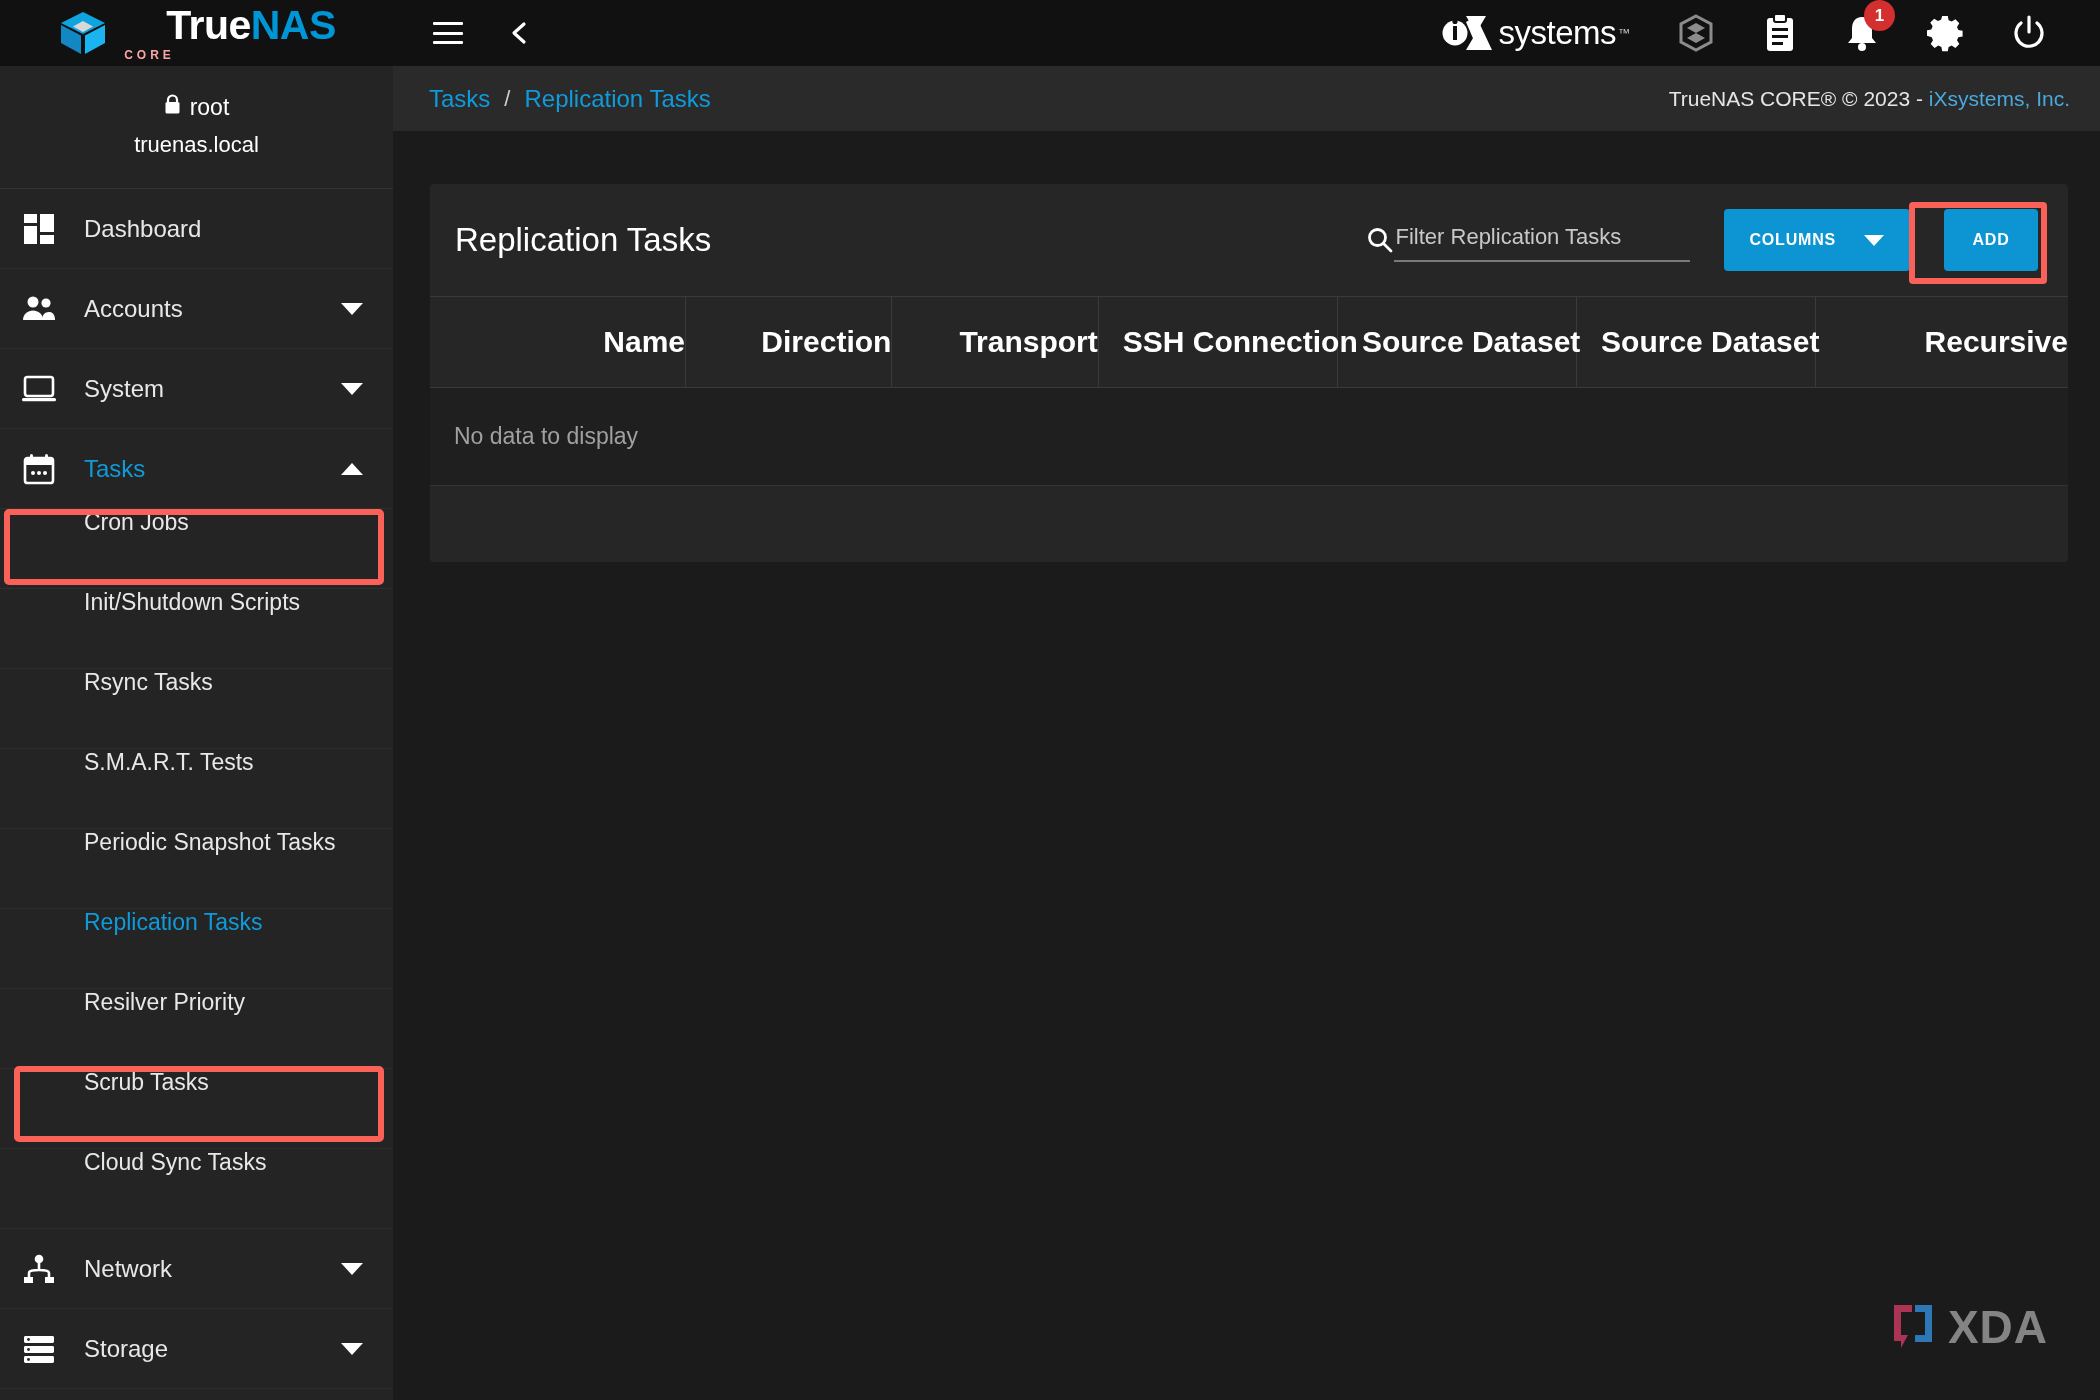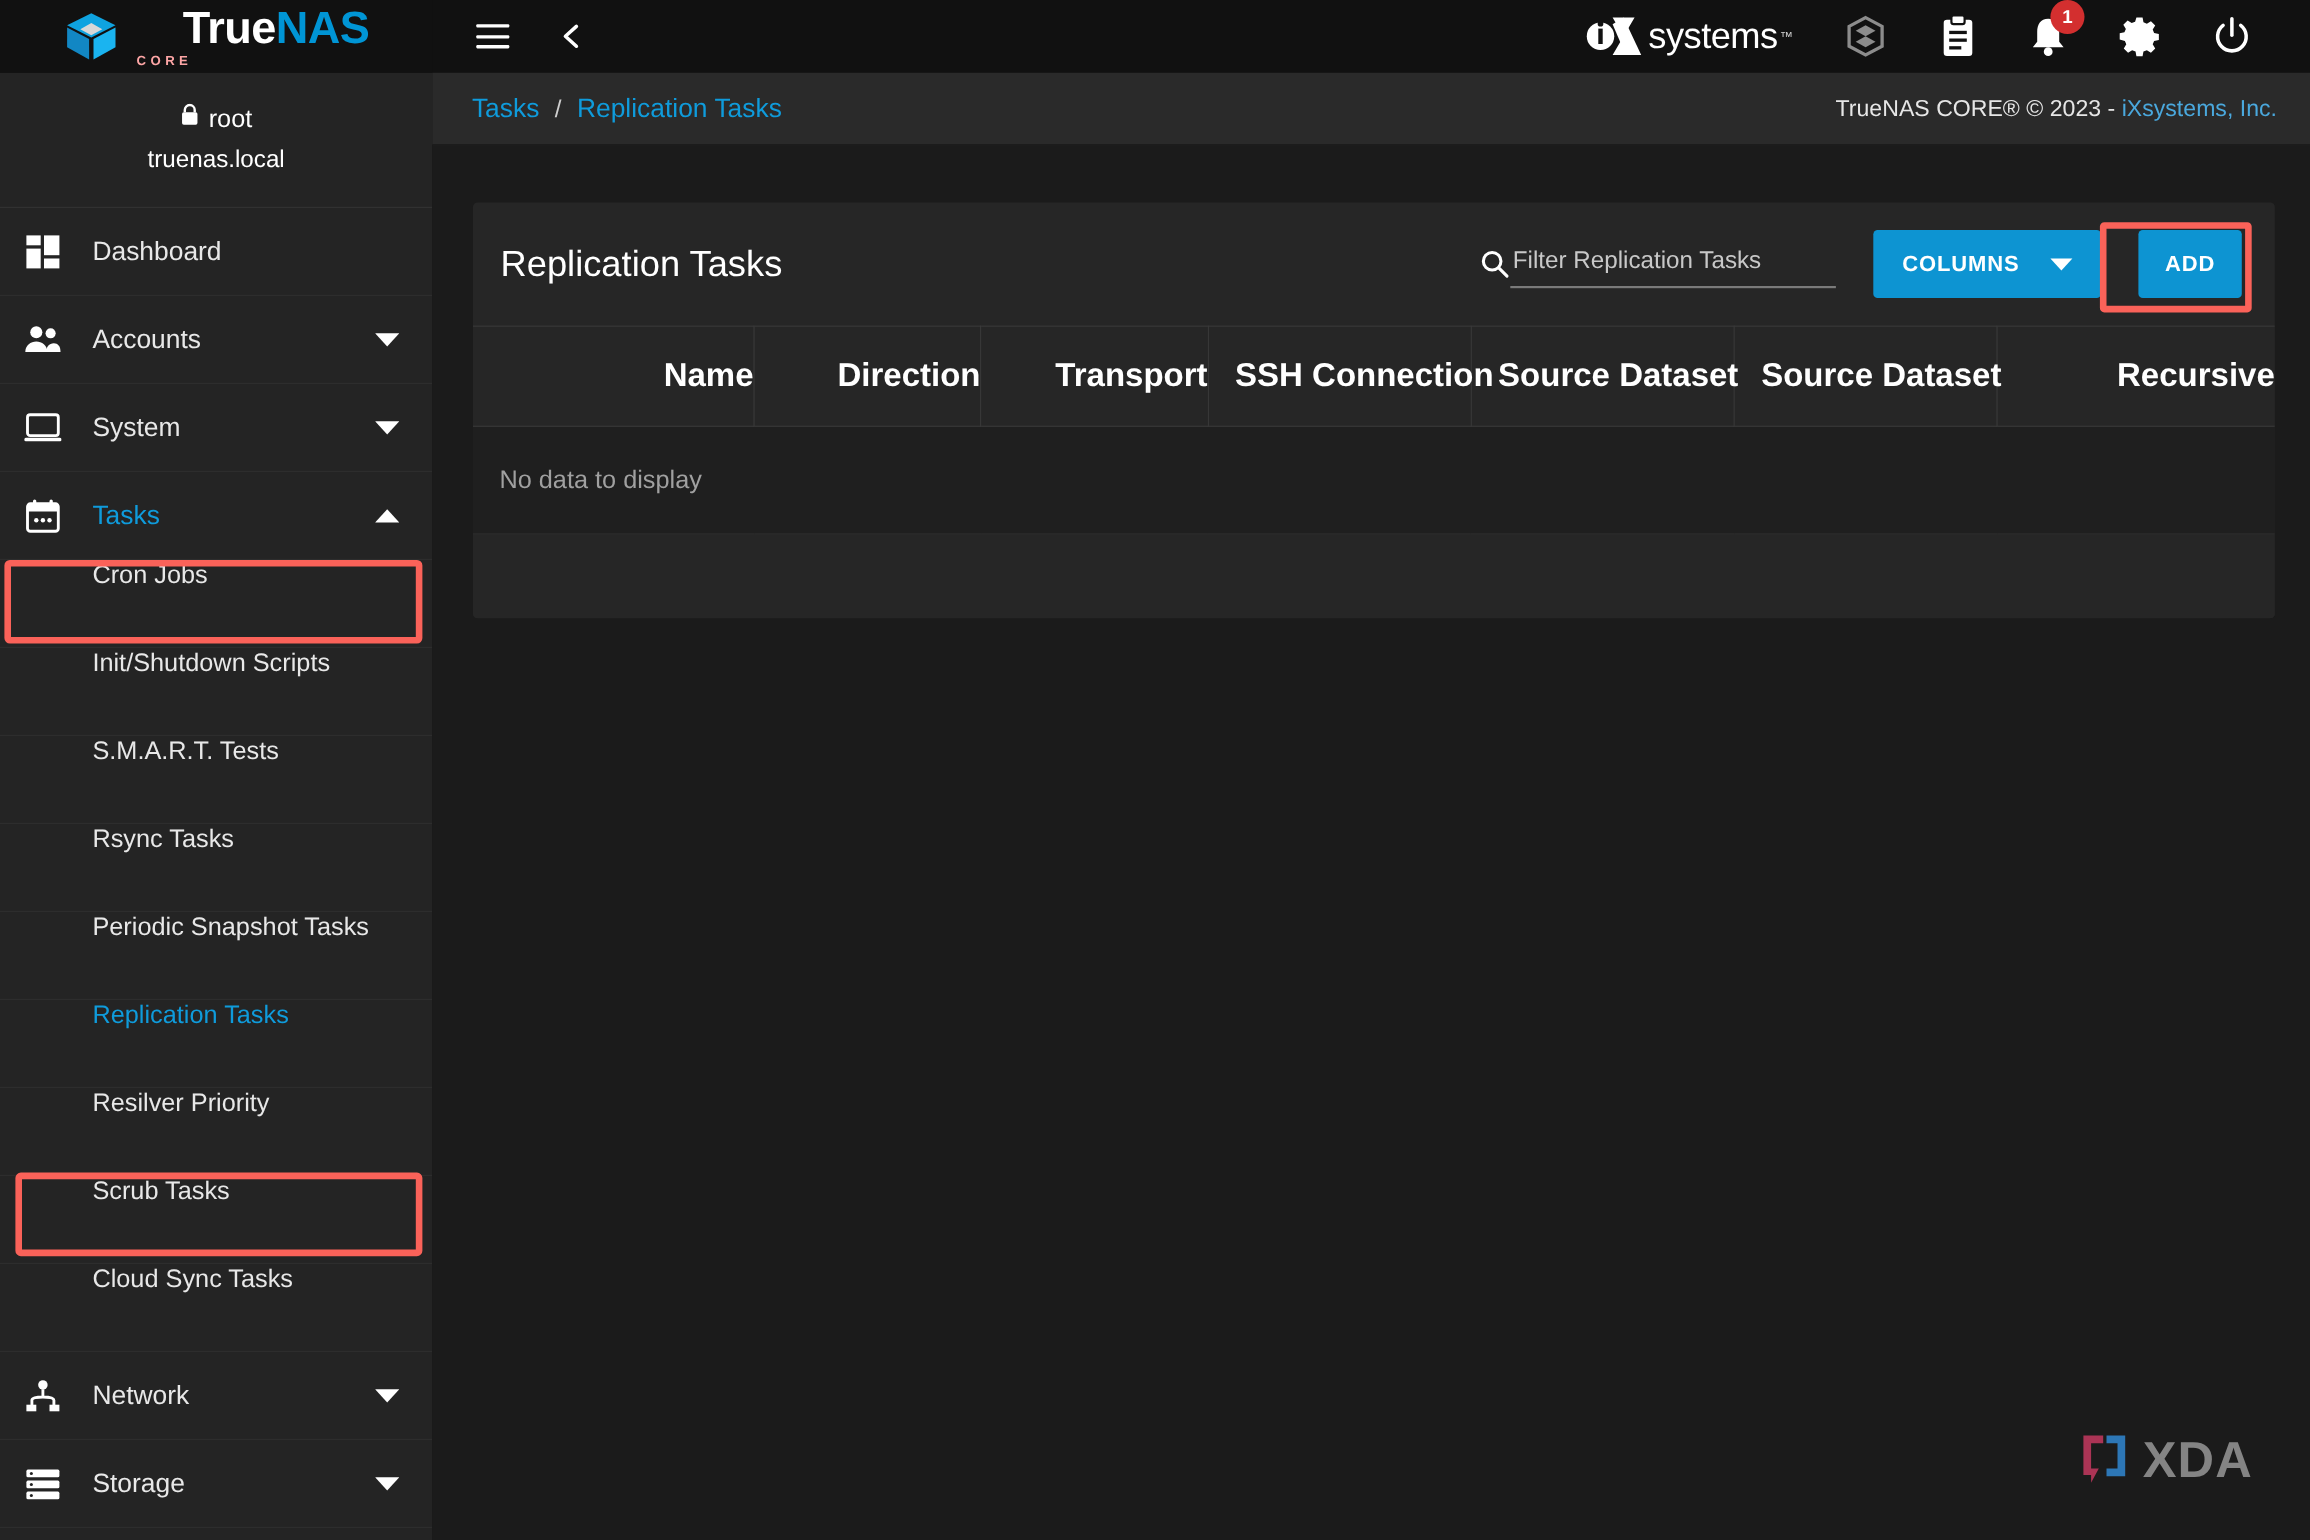--- a/index.html
+++ b/index.html
@@ -118,21 +118,21 @@
   .search-wrap { display: flex; align-items: center; }
   .search-ic { width: 28px; height: 28px; color: #ffffff; }
   .search-field {
     width: 296px; border: none; outline: none; background: transparent;
     border-bottom: 2px solid #7a7a7a; padding: 6px 2px 10px 2px;
     color: #e8e8e8; font-size: 22px; font-family: "Liberation Sans", sans-serif;
   }
   .search-field::placeholder { color: #c8c8c8; }
   .btn {
     background: #0d94d2; color: #ffffff; border: none; border-radius: 4px;
-    font-size: 20px; font-weight: 700; letter-spacing: 0.8px;
+    font-size: 16px; font-weight: 700; letter-spacing: 0.8px;
     cursor: pointer; font-family: "Liberation Sans", sans-serif;
     display: flex; align-items: center; justify-content: center;
   }
   .btn-columns { height: 62px; padding: 0 26px; gap: 28px; }
   .btn-columns .caret { width: 0; height: 0; border-left: 10px solid transparent; border-right: 10px solid transparent; border-top: 11px solid #fff; }
   .btn-add { height: 62px; width: 94px; }
   #hl-add { position: absolute; border: 6px solid #fa6259; border-radius: 4px; pointer-events: none;
             right: 21px; top: 18px; width: 138px; height: 82px; }
 
   table.tbl { width: 100%; border-collapse: collapse; table-layout: fixed; }
@@ -329,24 +329,24 @@
         </span>
       </div>
 
       <div class="sub-item">
         <span>Cron Jobs</span>
       </div>
       <div class="sub-item">
         <span>Init/Shutdown Scripts</span>
       </div>
       <div class="sub-item">
+        <span>Rsync Tasks</span>
+      </div>
+      <div class="sub-item">
         <span>S.M.A.R.T. Tests</span>
-      </div>
-      <div class="sub-item">
-        <span>Rsync Tasks</span>
       </div>
       <div class="sub-item">
         <span>Periodic Snapshot Tasks</span>
       </div>
       <div class="sub-item active">
         <span>Replication Tasks</span>
       </div>
       <div class="sub-item">
         <span>Resilver Priority</span>
       </div>

